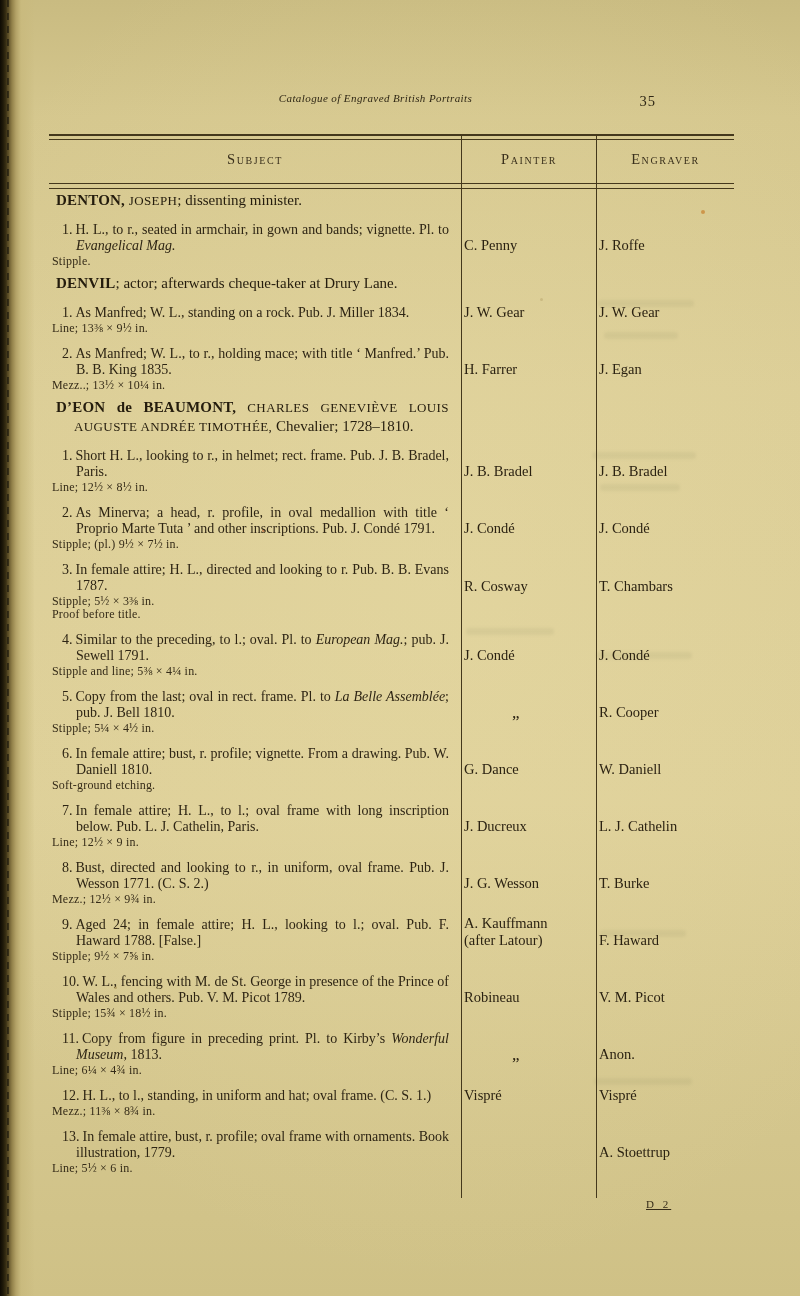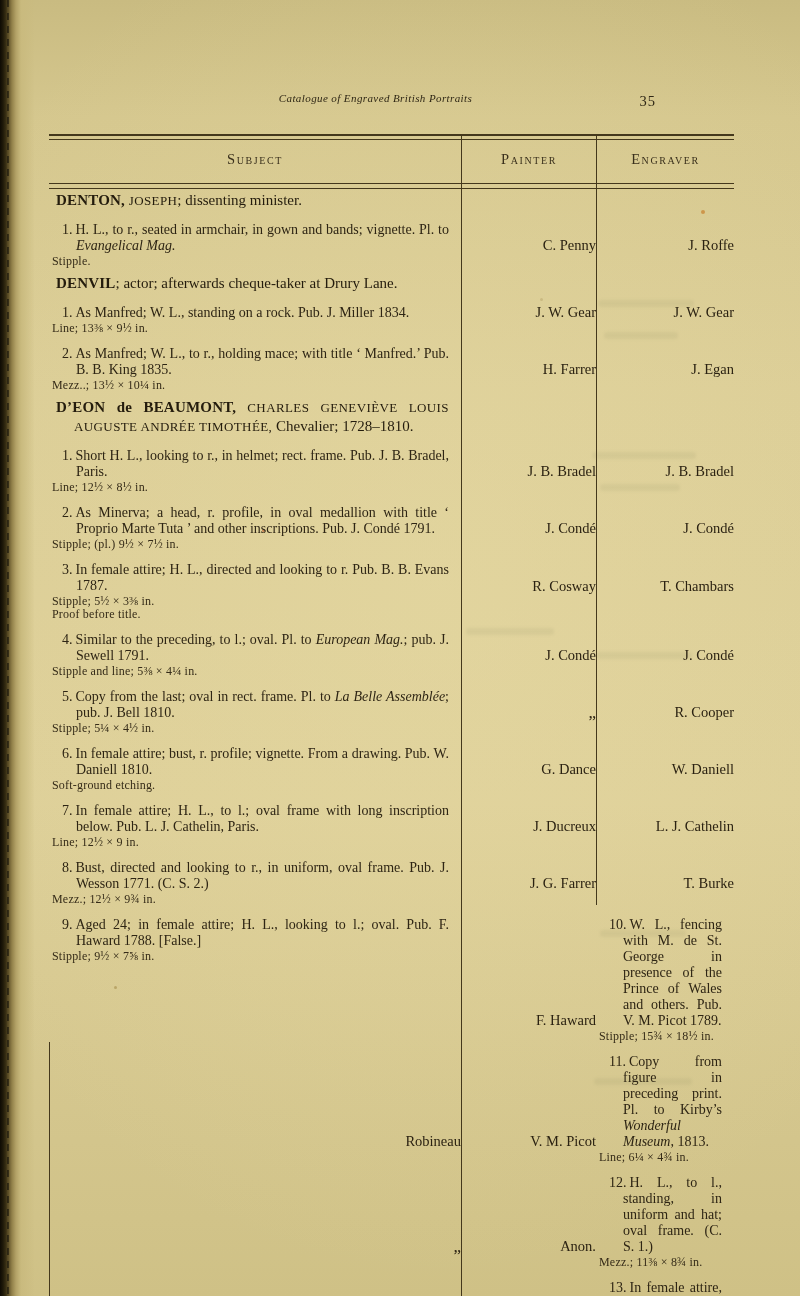--- a/index.html
+++ b/index.html
@@ -64,21 +64,21 @@
     align-items:stretch;
   }
   .th{
     height:47px;border-bottom:1px solid var(--rule);
     display:flex;align-items:center;justify-content:center;
     font-variant:small-caps;font-size:14.5px;letter-spacing:1.6px;color:var(--ink-soft);
   }
   .bl{border-left:1px solid var(--rule);}
 
   .c-subj{padding:0 12px 0 7px;}
-  .c-name{display:flex;flex-direction:column;justify-content:flex-end;align-items:flex-end;padding-left:2px;}
+  .c-name{display:flex;flex-direction:column;justify-content:flex-end;align-items:flex-start;padding-left:2px;}
   .c-name .nm{font-size:14.5px;line-height:17px;color:#2b2212;white-space:nowrap;}
   .c-name .ditto{margin-left:48px;font-size:17px;line-height:17px;}
   .heading{
     font-size:15px;line-height:19px;margin:7px 0 0 0;
     padding-left:18px;text-indent:-18px;text-align:justify;color:#241c0d;
   }
   .seg-b{font-weight:bold;letter-spacing:.2px;}
   .seg-c{font-size:13px;letter-spacing:.4px;}
   .item{margin-top:12px;}
   .item-desc{
@@ -266,30 +266,34 @@
         <div class="c-name bl" style="padding-bottom: 13px;">
           <div class="nm">L. J. Cathelin</div>
         </div>
         <div class="c-subj">
           <div class="item">
             <div class="item-desc"><span class="num">8.</span><span class="">Bust, directed and looking to r., in uniform, oval frame. Pub. J. Wesson 1771. (C. S. 2.)</span></div>
             <div class="detail">Mezz.; 12½ × 9¾ in.</div>
           </div>
         </div>
         <div class="c-name bl" style="padding-bottom: 13px;">
-          <div class="nm">J. G. Farrer</div>
+          <div class="nm">J. G. Wesson</div>
         </div>
         <div class="c-name bl" style="padding-bottom: 13px;">
           <div class="nm">T. Burke</div>
         </div>
         <div class="c-subj">
           <div class="item">
             <div class="item-desc"><span class="num">9.</span><span class="">Aged 24; in female attire; H. L., looking to l.; oval. Pub. F. Haward 1788. [False.]</span></div>
             <div class="detail">Stipple; 9½ × 7⅝ in.</div>
           </div>
+        </div>
+        <div class="c-name bl" style="padding-bottom: 13px;">
+          <div class="nm">A. Kauffmann</div>
+          <div class="nm">(after Latour)</div>
         </div>
         <div class="c-name bl" style="padding-bottom: 13px;">
           <div class="nm">F. Haward</div>
         </div>
         <div class="c-subj">
           <div class="item">
             <div class="item-desc"><span class="num">10.</span><span class="">W. L., fencing with M. de St. George in presence of the Prince of Wales and others. Pub. V. M. Picot 1789.</span></div>
             <div class="detail">Stipple; 15¾ × 18½ in.</div>
           </div>
         </div>

